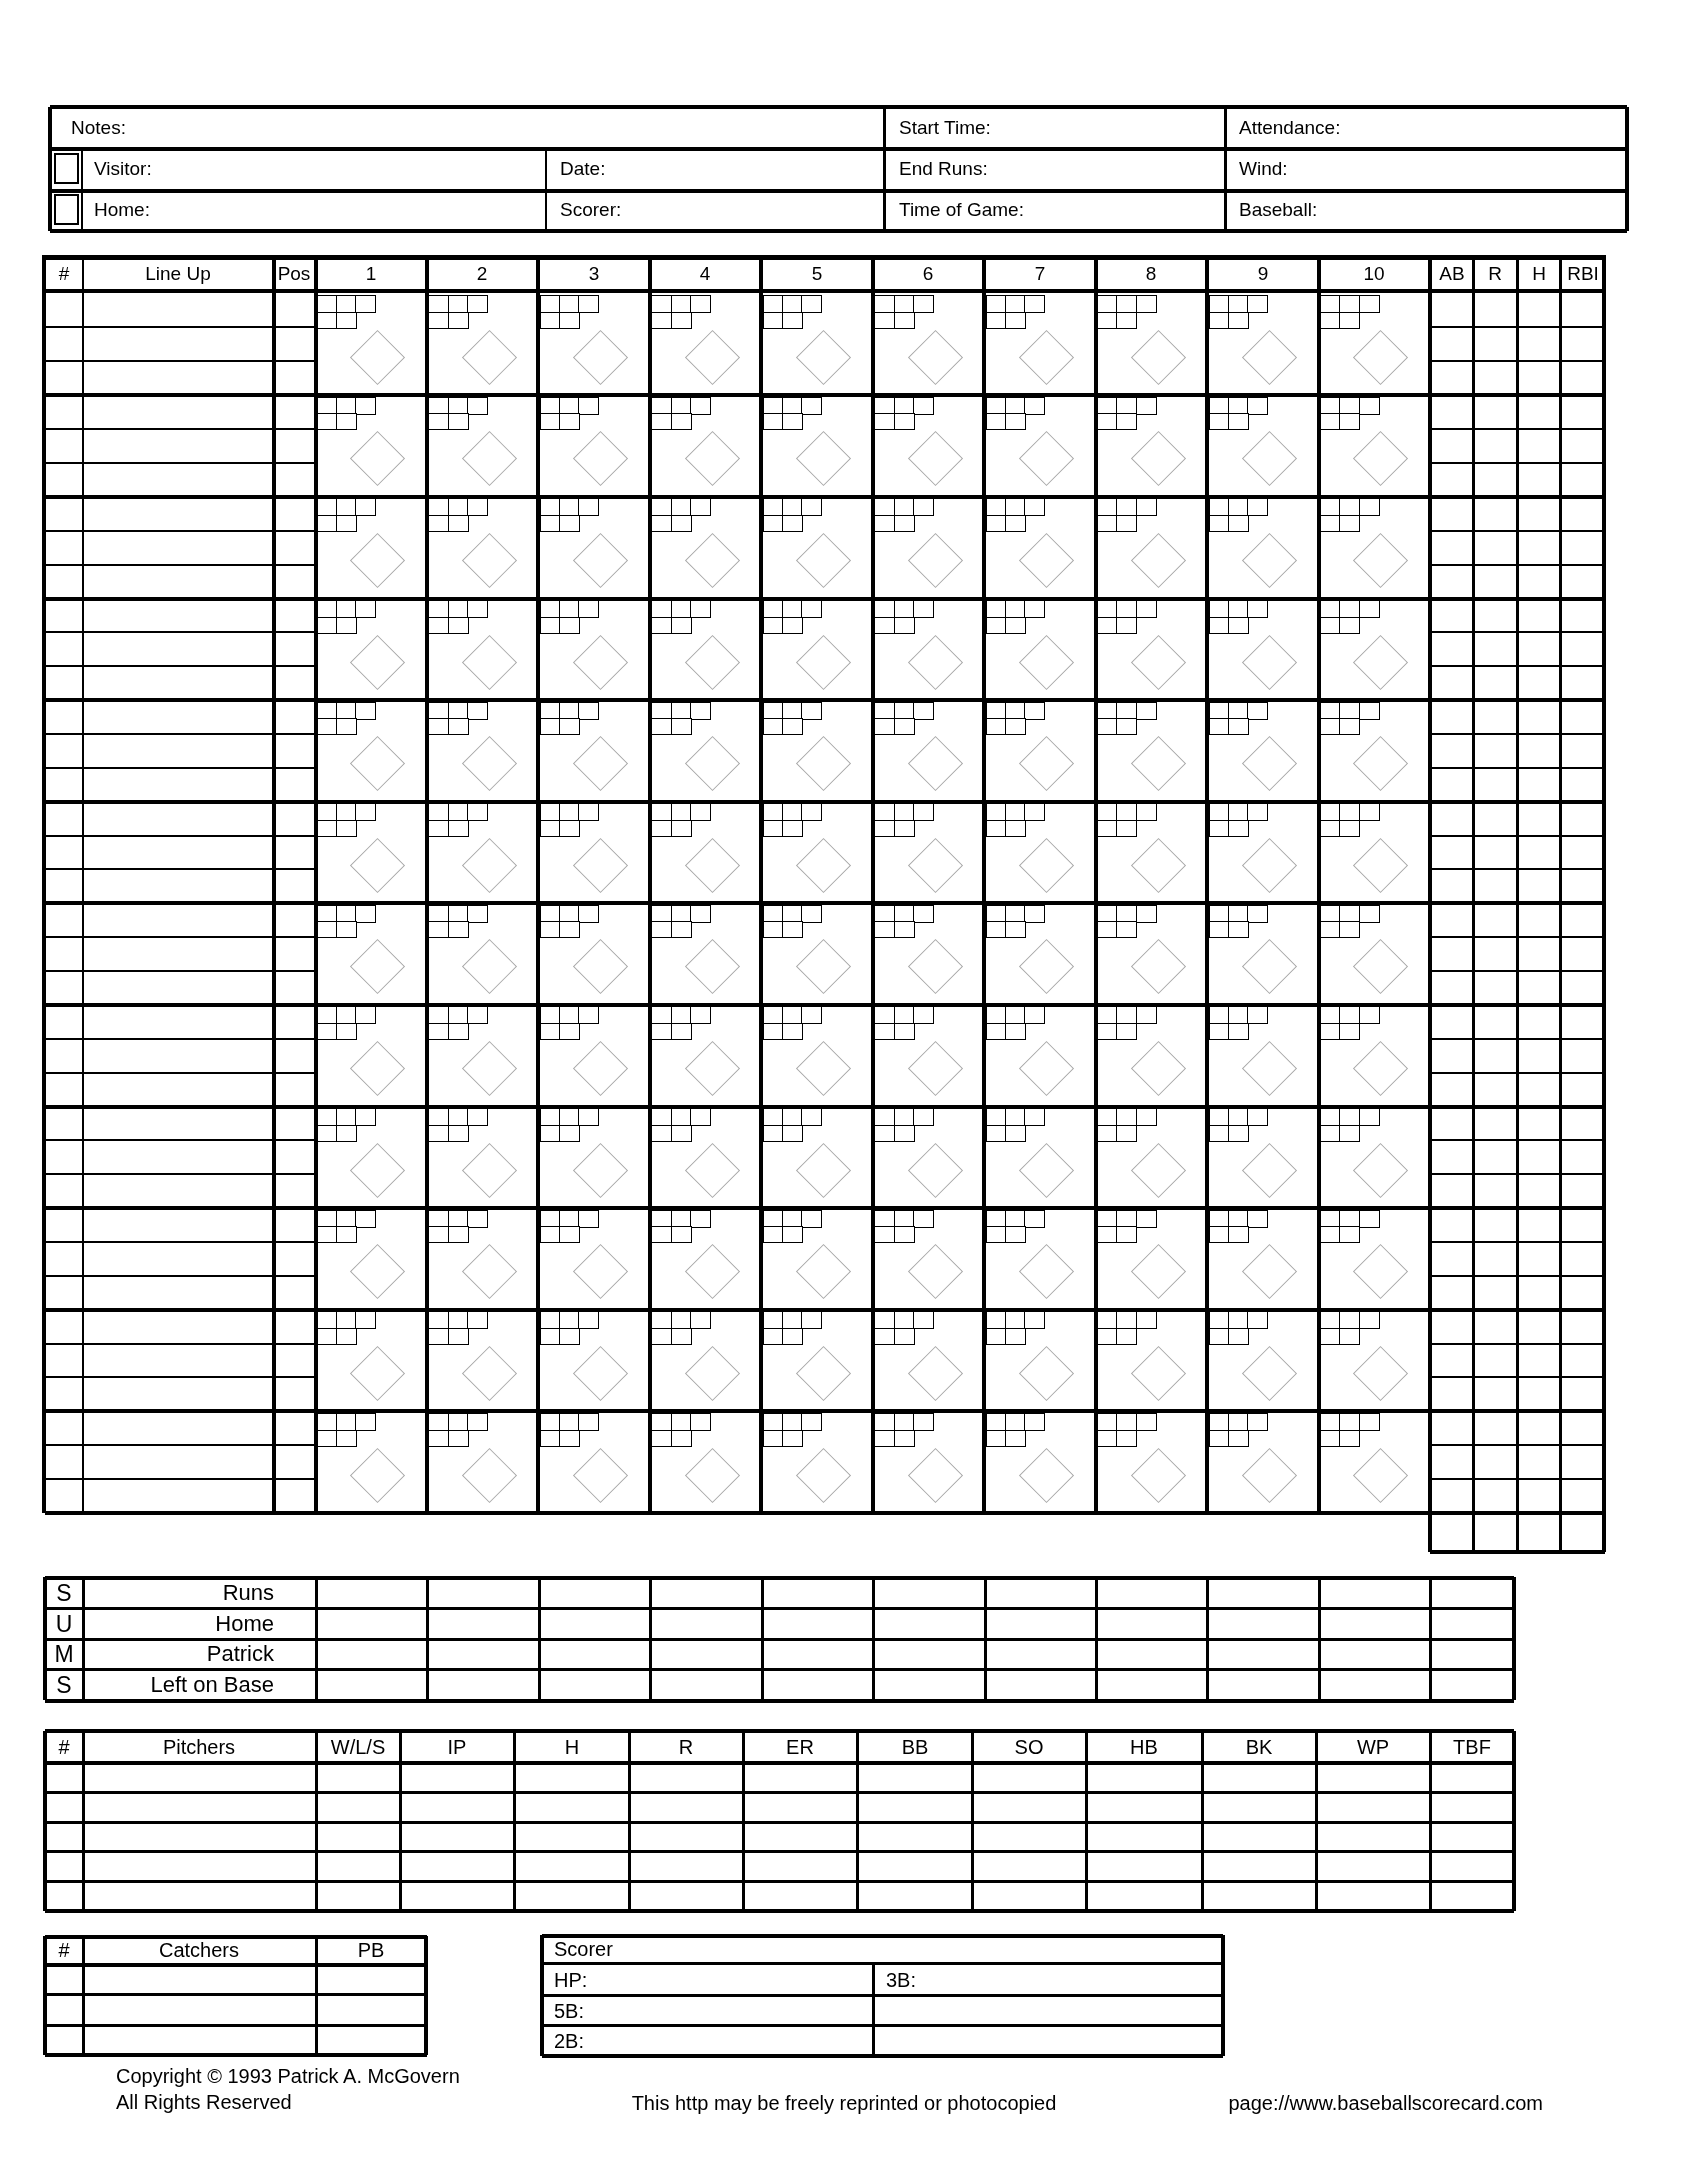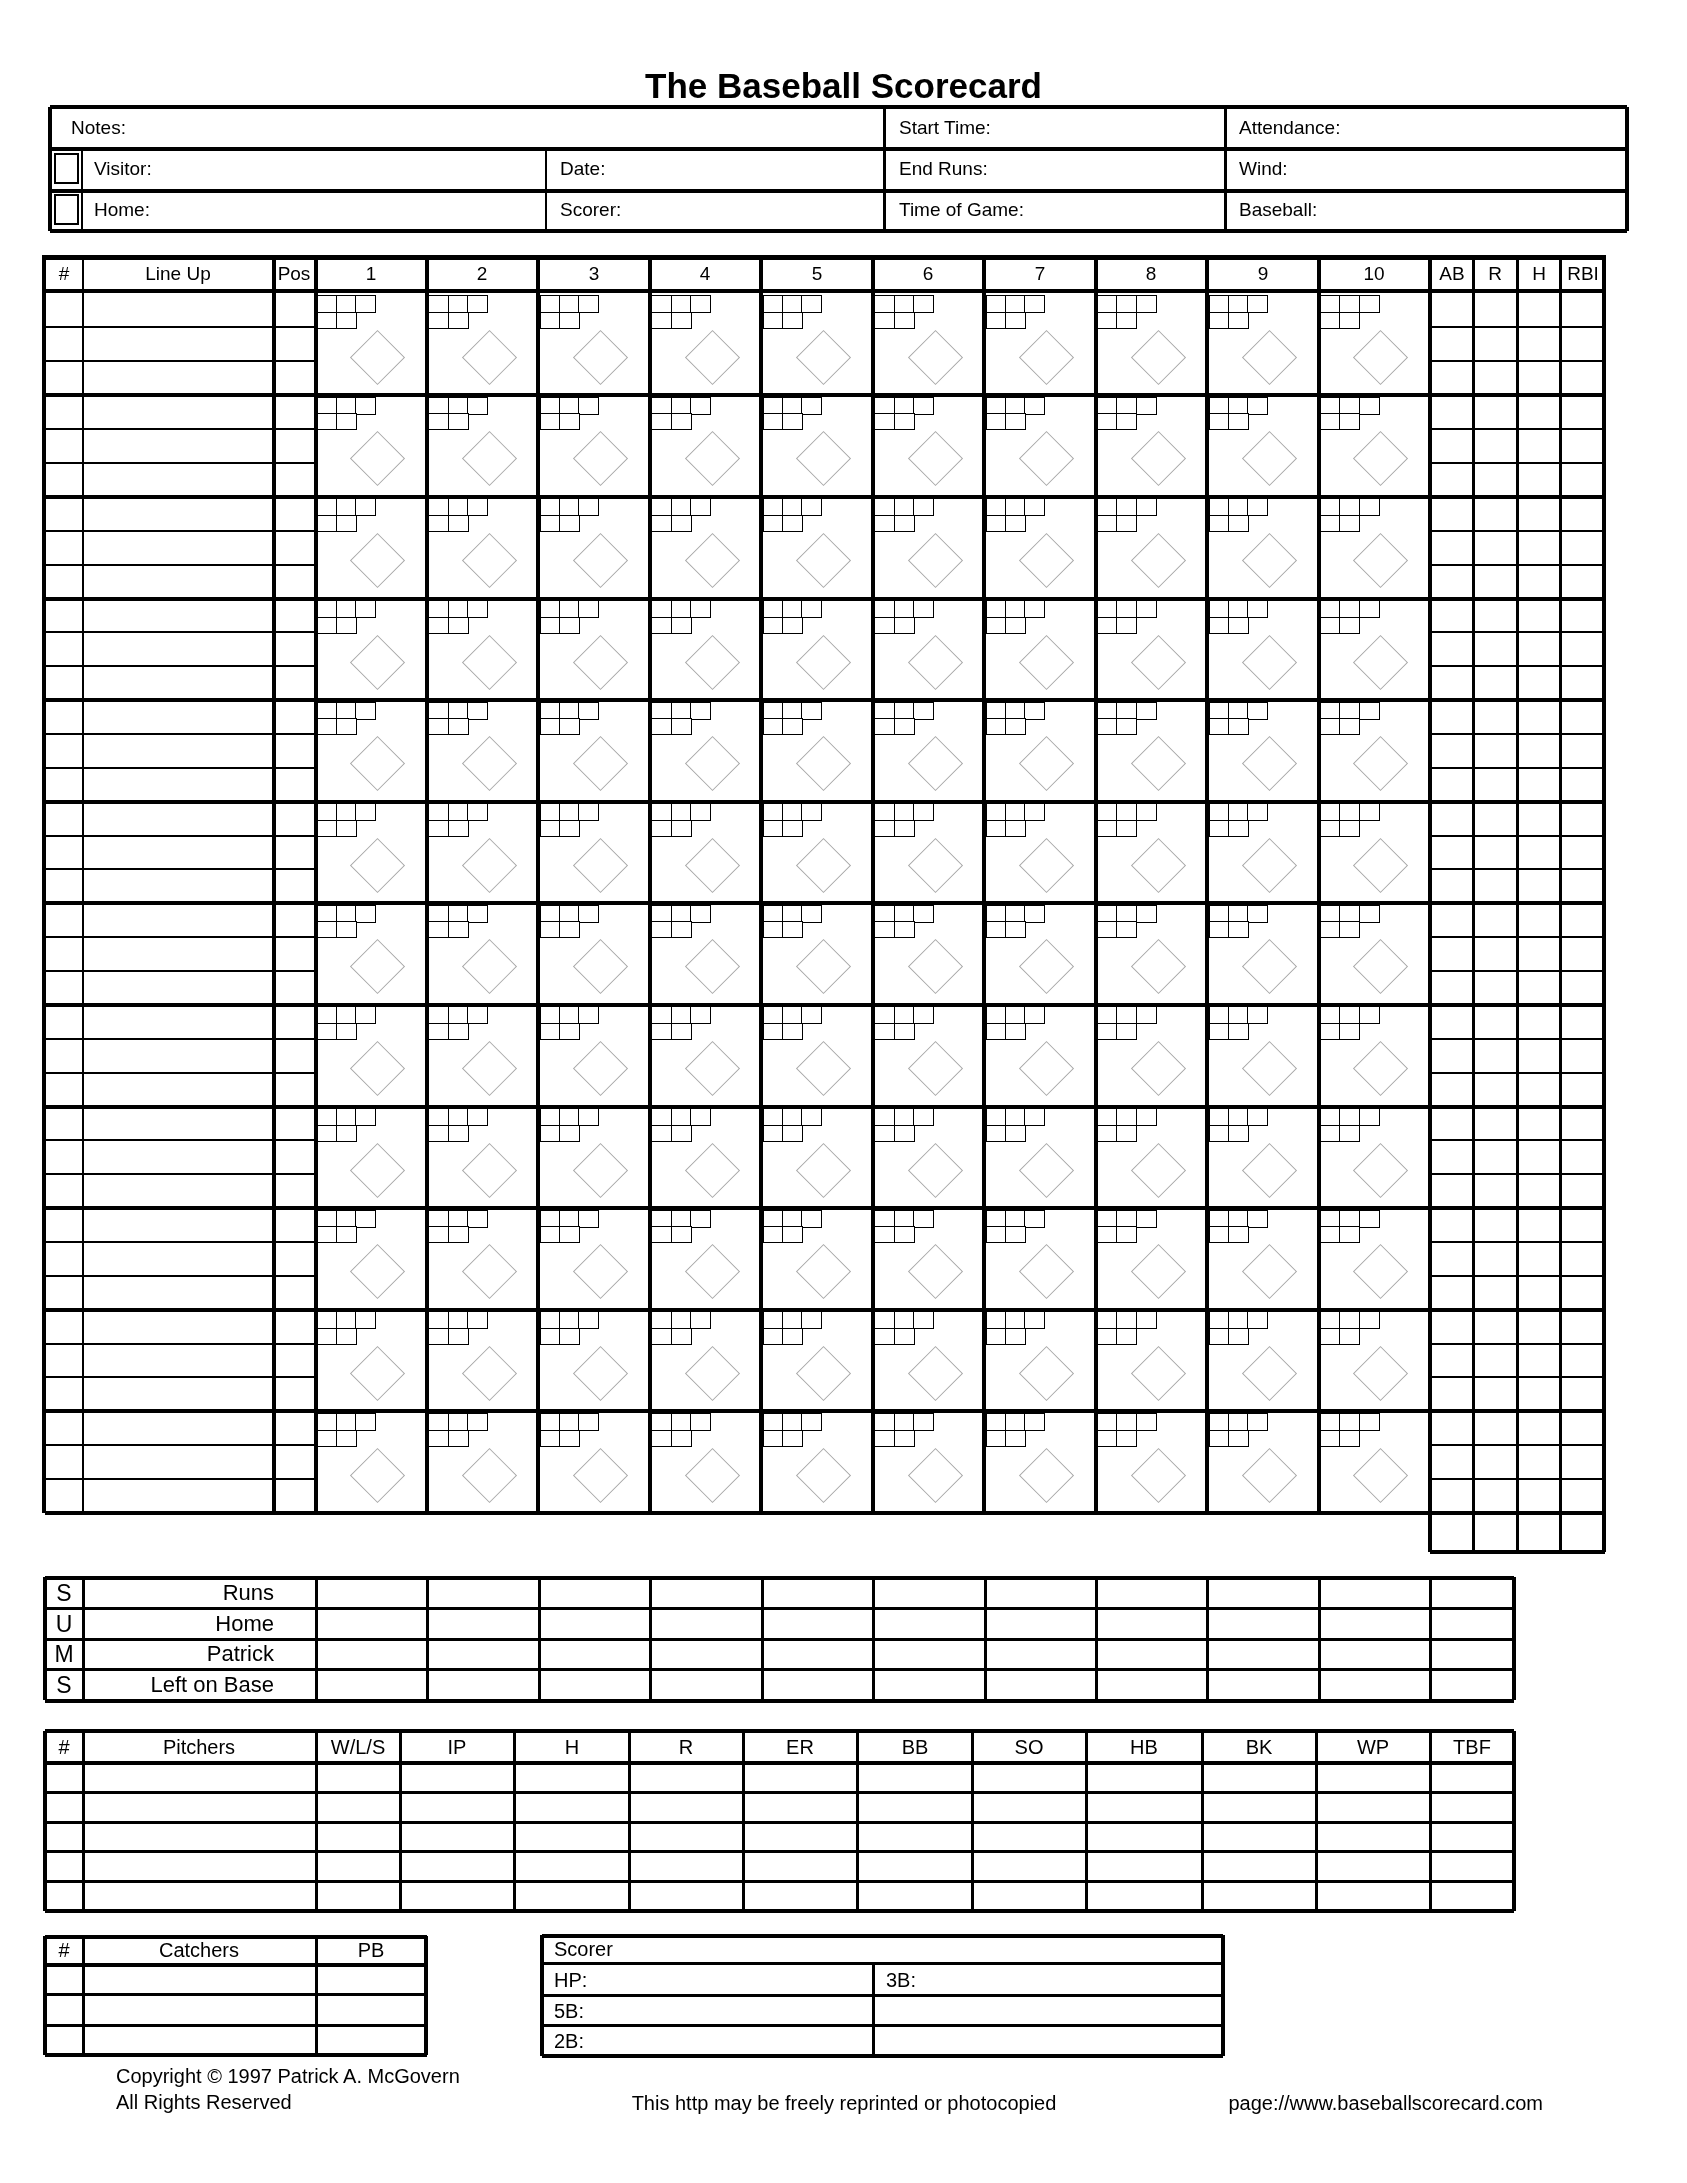--- a/index.html
+++ b/index.html
@@ -16,21 +16,20 @@
          font-size:35px;font-weight:bold;letter-spacing:0px;}
   .checkbox{position:absolute;width:24.5px;height:31px;border:2.6px solid #000;
             box-sizing:border-box;background:#fff;}
   .footer{font-size:20px;}
 </style>
 </head>
 <body>
 
 <div class="page" id="page">
 
-  <div class="title">The Baseball Scorecard</div>
 
   <div class="llbl" style="left:71px;top:128px;">Notes:</div>
   <div class="llbl" style="left:899px;top:128px;">Start Time:</div>
   <div class="llbl" style="left:1239px;top:128px;">Attendance:</div>
 
   <div class="checkbox" style="left:54px;top:153px;"></div>
   <div class="llbl" style="left:94px;top:169px;">Visitor:</div>
   <div class="llbl" style="left:560px;top:169px;">Date:</div>
   <div class="llbl" style="left:899px;top:169px;">End Runs:</div>
   <div class="llbl" style="left:1239px;top:169px;">Wind:</div>
@@ -51,21 +50,21 @@
   <div class="clbl" style="left:64px;top:1950px;font-size:20px;">#</div>
   <div class="clbl" style="left:199px;top:1950px;font-size:20px;">Catchers</div>
   <div class="clbl" style="left:371px;top:1950px;font-size:20px;">PB</div>
 
   <div class="llbl" style="left:554px;top:1949px;font-size:20px;">Scorer</div>
   <div class="llbl" style="left:554px;top:1980px;font-size:20px;">HP:</div>
   <div class="llbl" style="left:886px;top:1980px;font-size:20px;">3B:</div>
   <div class="llbl" style="left:554px;top:2011px;font-size:20px;">5B:</div>
   <div class="llbl" style="left:554px;top:2041px;font-size:20px;">2B:</div>
 
-  <div class="llbl footer" style="left:116px;top:2076px;">Copyright © 1997 Patrick A. McGovern</div>
+  <div class="llbl footer" style="left:116px;top:2076px;">Copyright © 1993 Patrick A. McGovern</div>
   <div class="llbl footer" style="left:116px;top:2102px;">All Rights Reserved</div>
   <div class="clbl footer" style="left:844px;top:2103px;">This http may be freely reprinted or photocopied</div>
   <div class="rlbl footer" style="left:1543px;top:2103px;">page://www.baseballscorecard.com</div>
 
 <div class="ln" style="left: 50px; top: 105px; width: 1577px; height: 4.4px;"></div>
     <div class="ln" style="left: 50px; top: 147px; width: 1577px; height: 3.5px;"></div>
     <div class="ln" style="left: 50px; top: 189px; width: 1577px; height: 3.5px;"></div>
     <div class="ln" style="left: 50px; top: 229px; width: 1577px; height: 4.4px;"></div>
     <div class="ln" style="left: 48px; top: 107px; width: 4.4px; height: 124px;"></div>
     <div class="ln" style="left: 1625px; top: 107px; width: 4.4px; height: 124px;"></div>

